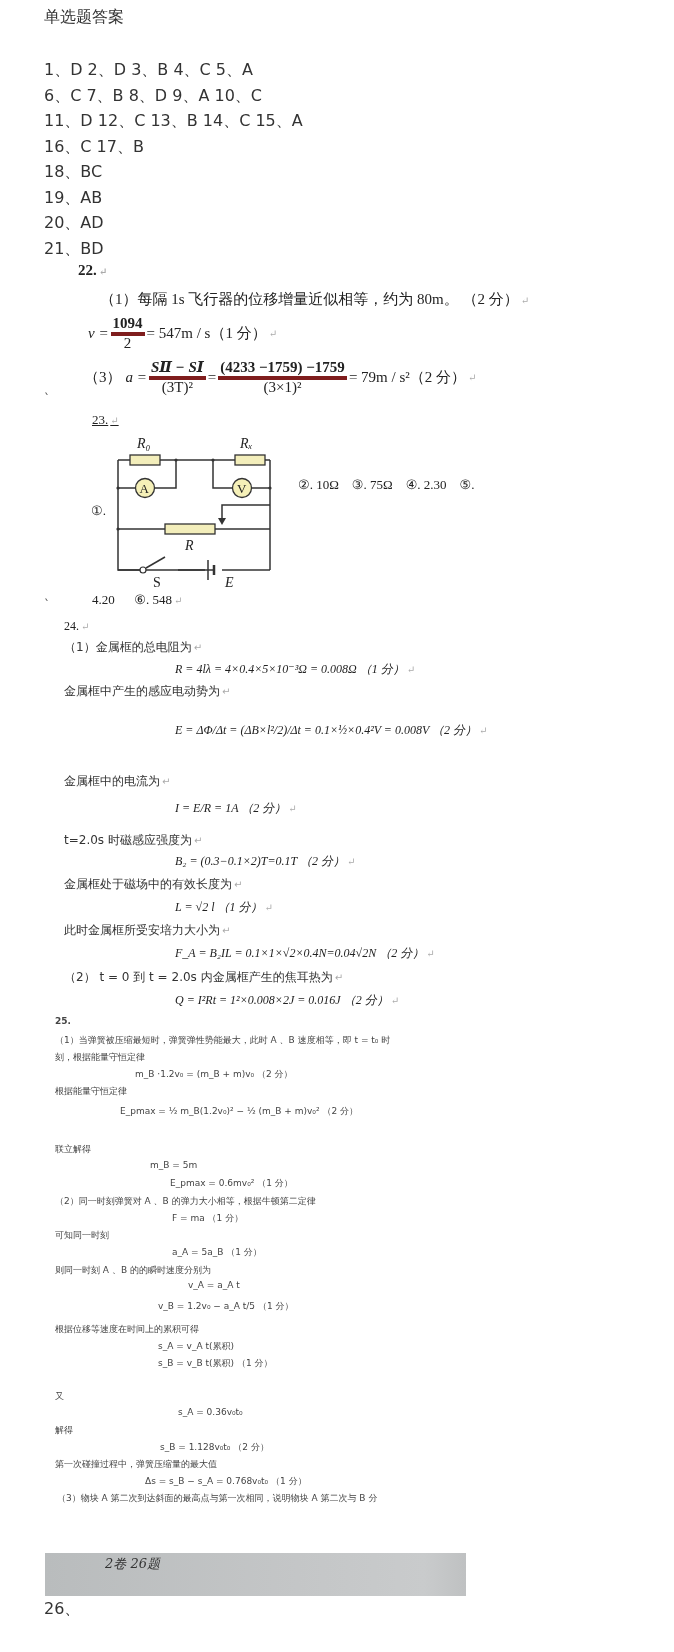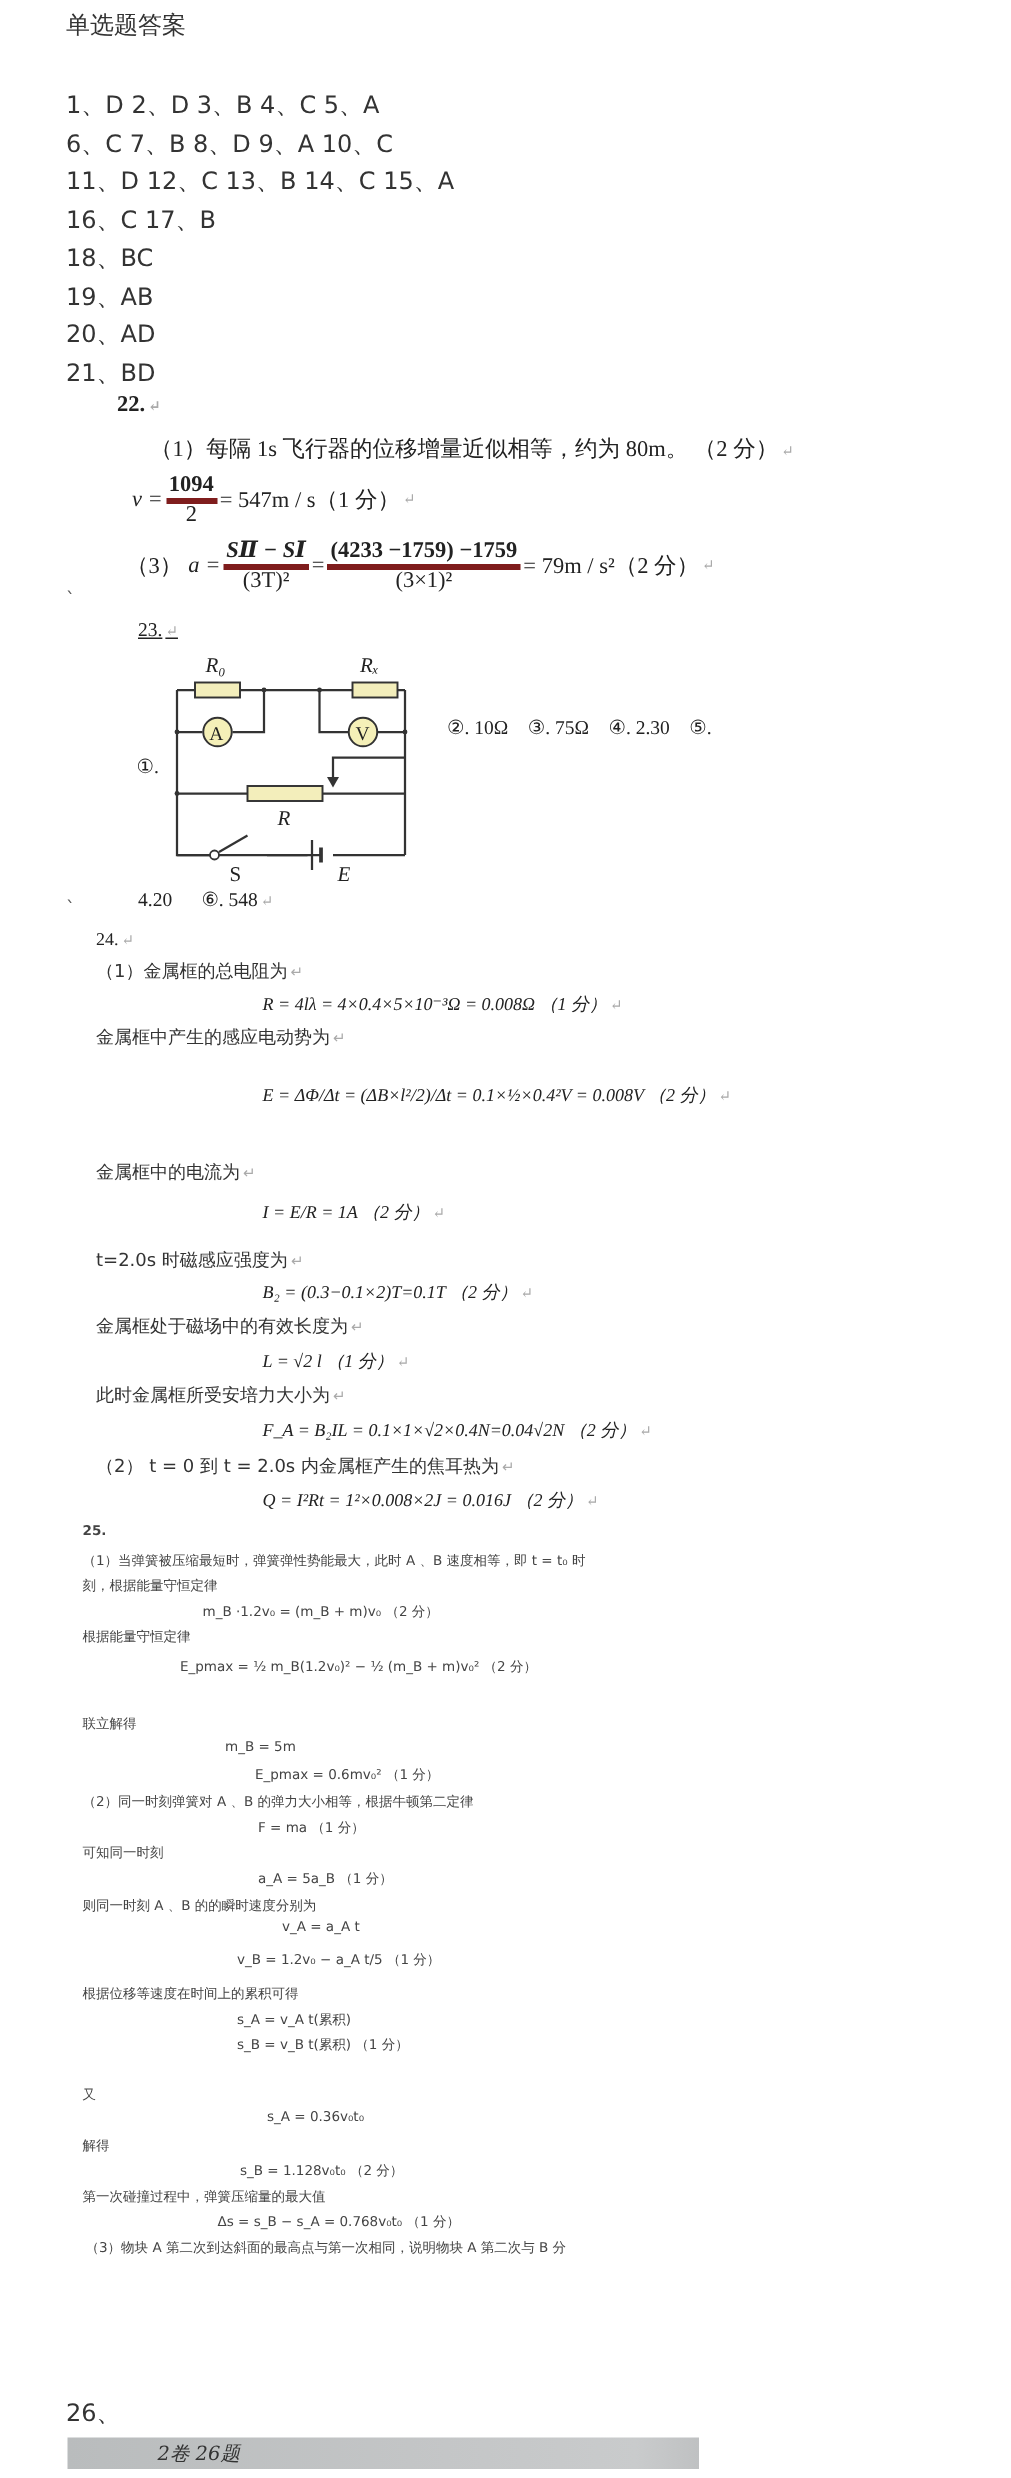--- a/index.html
+++ b/index.html
@@ -8,21 +8,21 @@
   .mc { font-size:16px; color:#333; line-height:25px; }
   .serif { font-family:"Liberation Serif", "DejaVu Serif", serif; color:#222; }
   .s22 { font-size:15px; }
   .s24 { font-size:12px; }
   .s25 { font-size:9px; color:#444; }
   .ret { color:#aaa; font-size:10px; margin-left:2px; }
   .frac { display:inline-block; vertical-align:middle; text-align:center; margin:0 2px; }
   .frac > span { display:block; line-height:1.05; }
   .frac .num { border-bottom:4px solid #7f1d1d; padding:0 2px;font-weight:bold; }
   i { font-style:italic; }
-  .photo { position:absolute; left:45px; top:1625px; width:421px; height:21px; background:linear-gradient(90deg,#b9bcbd 0%,#c4c6c7 60%,#c9cbcc 90%,#bfc1c2 100%); }
+  .photo { position:absolute; left:45px; top:1553px; width:421px; height:43px; background:linear-gradient(90deg,#b9bcbd 0%,#c4c6c7 60%,#c9cbcc 90%,#bfc1c2 100%); }
   .hand { position:absolute; left:60px; top:2px; font-family:"DejaVu Serif", serif; font-size:13px; color:#333; font-style:italic; }
   .tick { position:absolute; font-size:12px; color:#555; }
 </style>
 </head>
 <body>
 
 <div class="abs mc" style="left:44px;top:4px;">单选题答案</div>
 
 <div>
   <div class="abs mc" style="left:44px;top:57px;">1、D   2、D  3、B   4、C  5、A</div>

